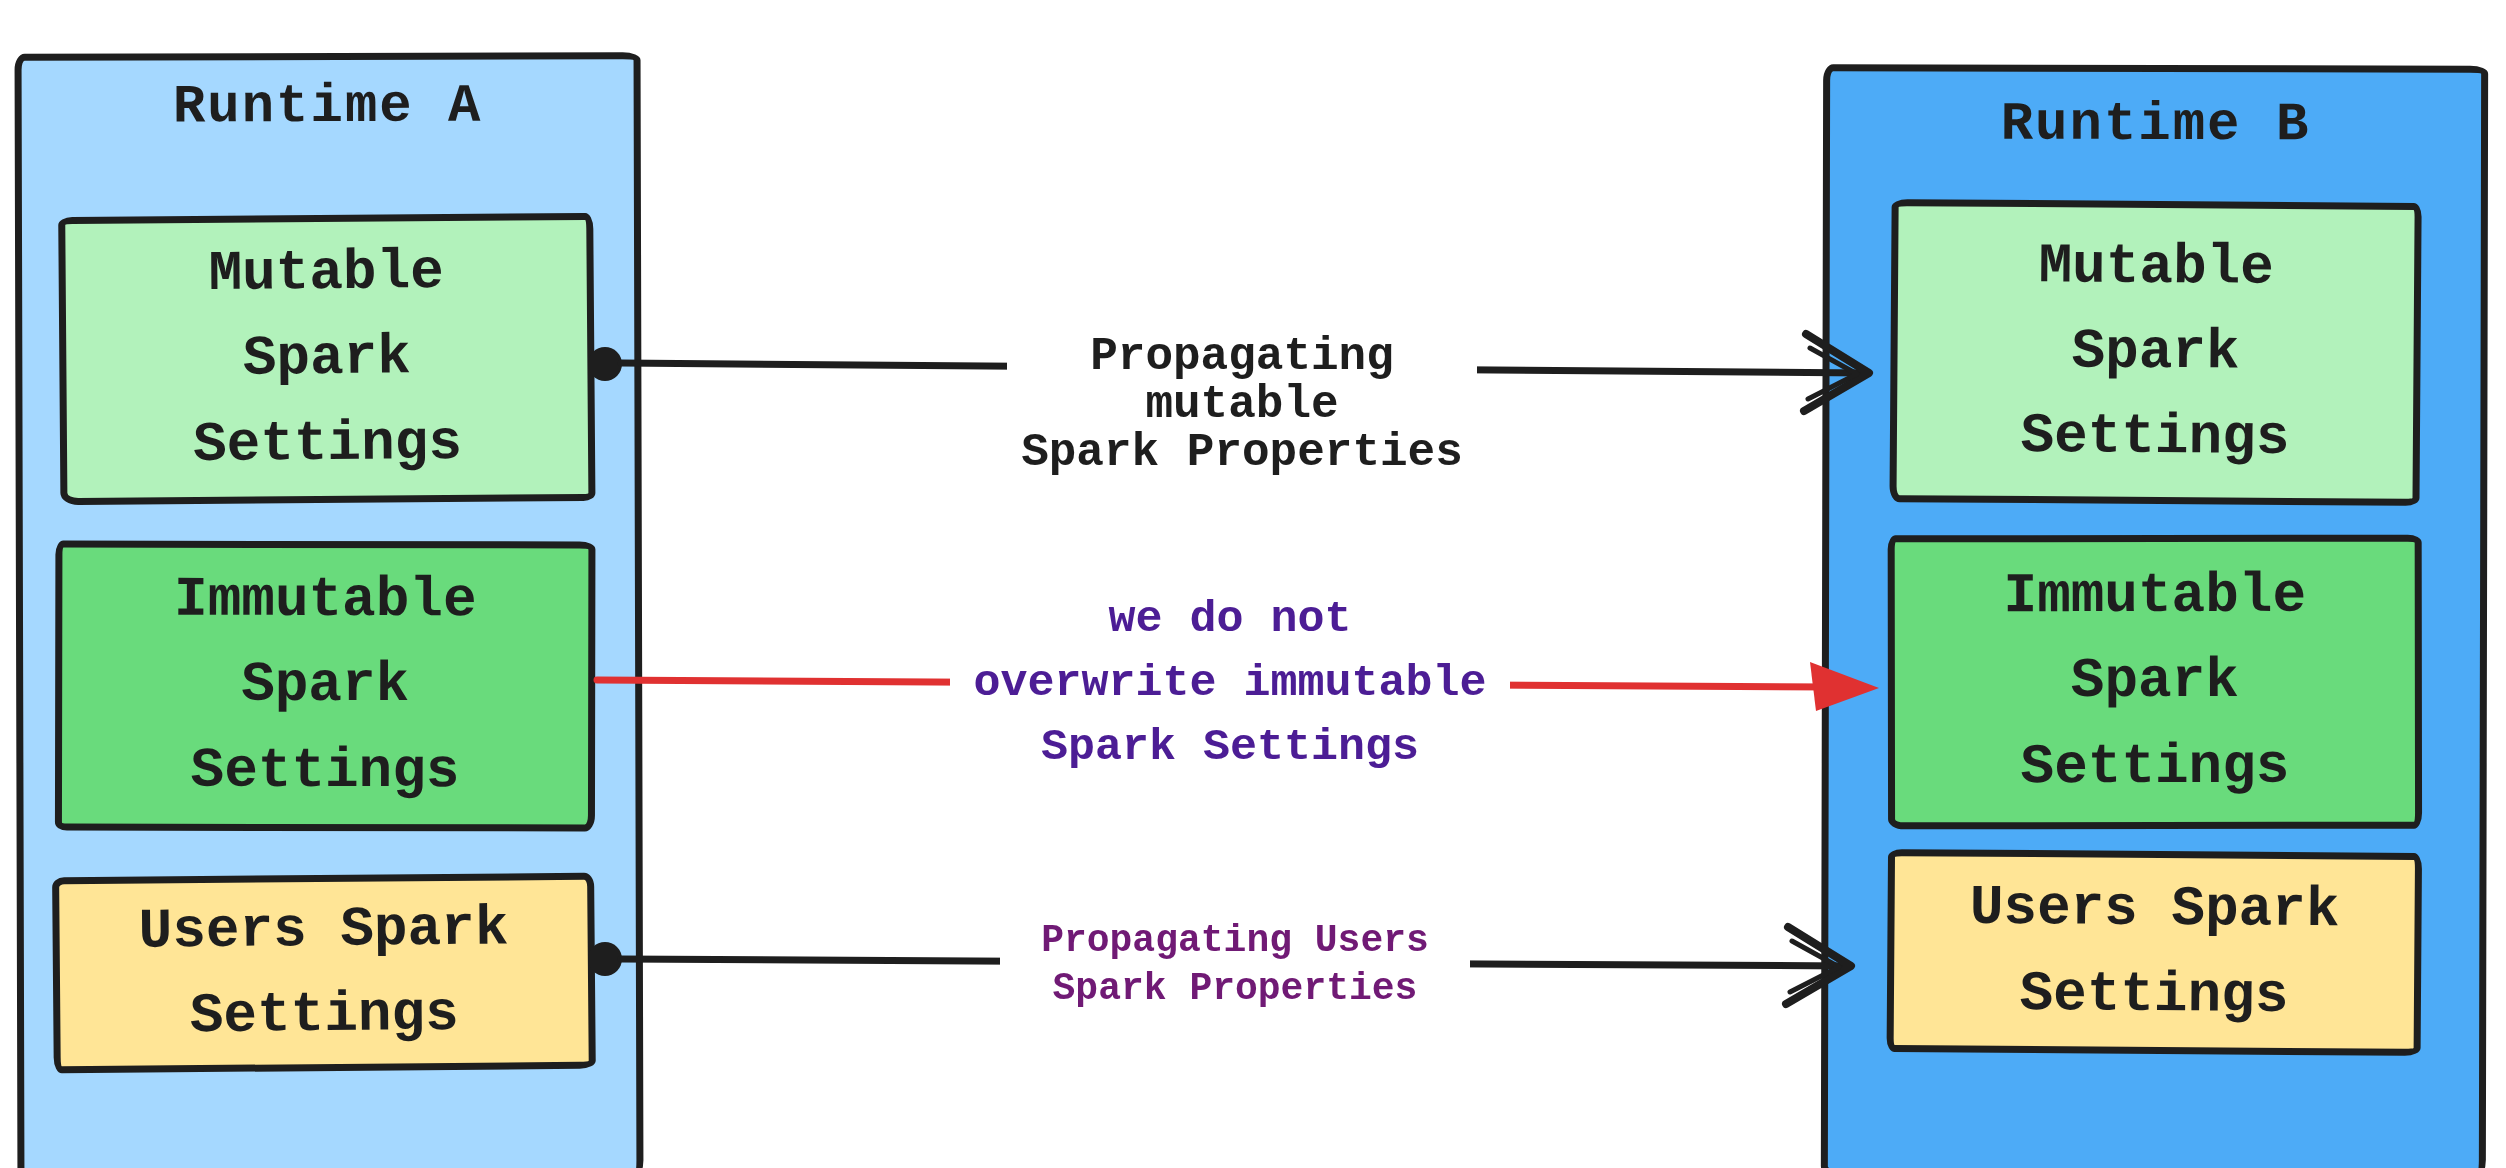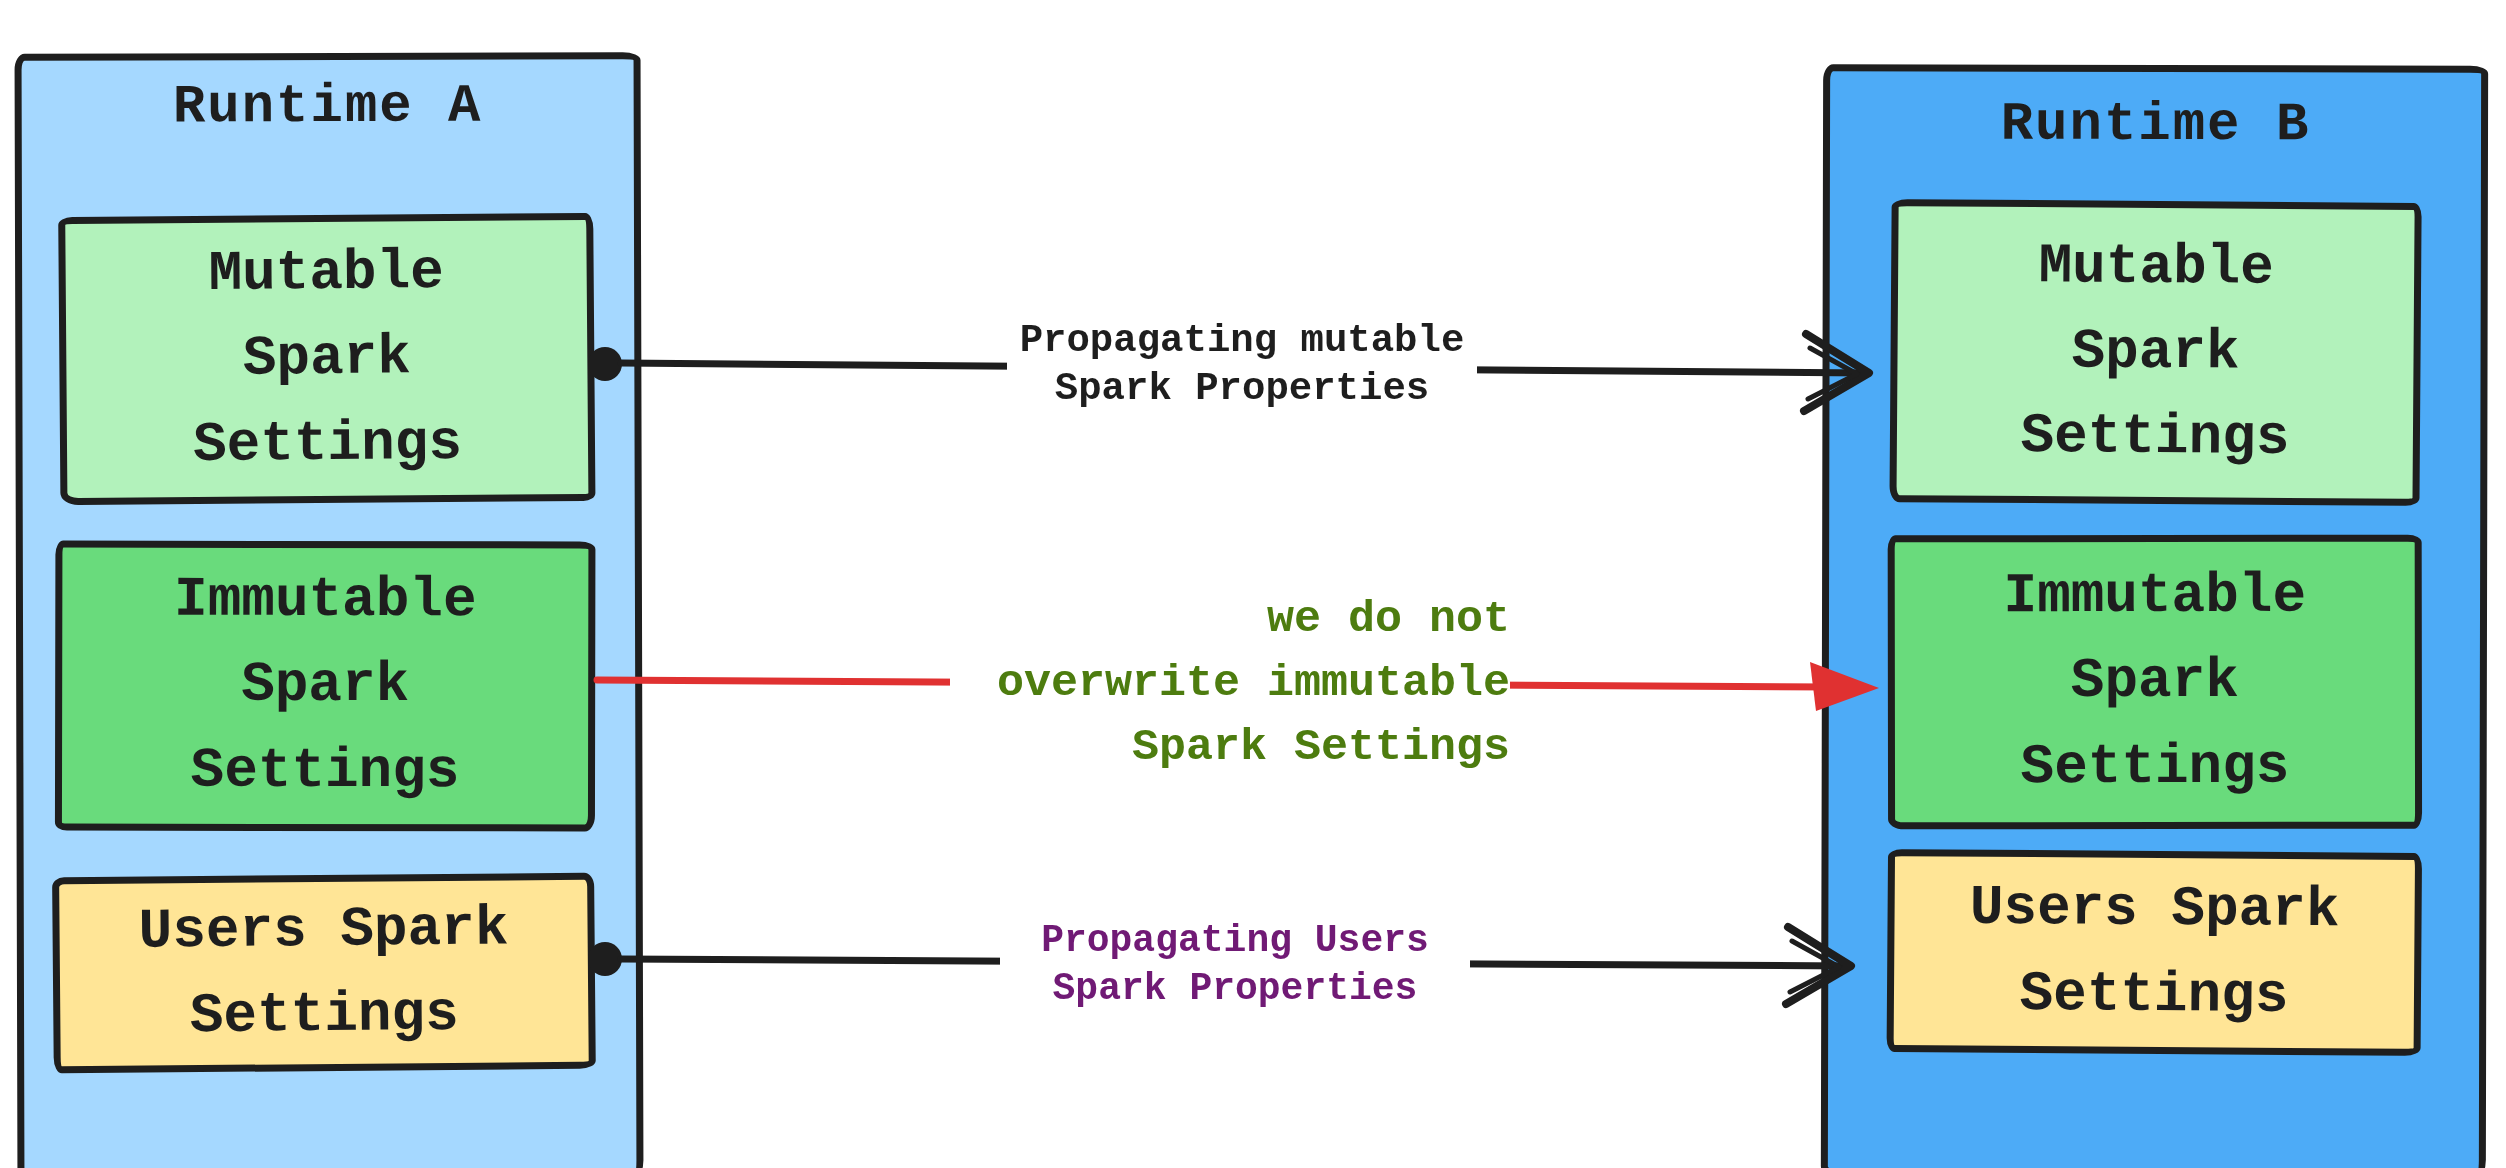--- a/index.html
+++ b/index.html
@@ -87,29 +87,28 @@
   
   .arrow-label {
     position: absolute;
     z-index: 6;
     background: #ffffff;
     text-align: center;
     font-weight: 700;
     white-space: pre-line;
   }
   .label-mutable {
-    left: 1007px; top: 288px; width: 470px;
-    font-size: 39px; line-height: 48px;
+    left: 1007px; top: 304px; width: 470px;
+    font-size: 46px; line-height: 48px;
     color: #1e1e1e;
   }
   .label-immutable {
     left: 950px; top: 559px; width: 560px;
     font-size: 45px; line-height: 64px;
-    color: #4d7c0f;
-    text-align: right;
+    color: #4c1d95;
   }
   .label-users {
     left: 1000px; top: 888px; width: 470px;
     font-size: 38px; line-height: 48px;
     color: #701a75;
   }
 </style>
 </head>
 <body>
 

